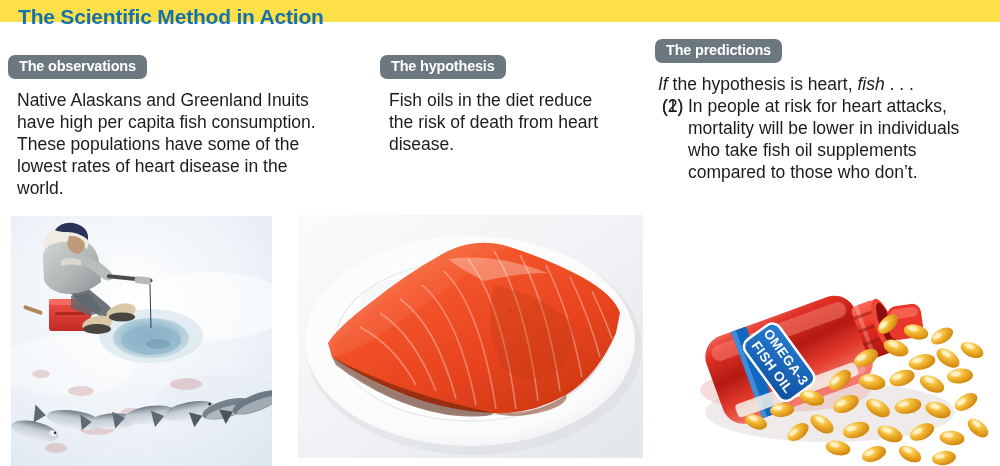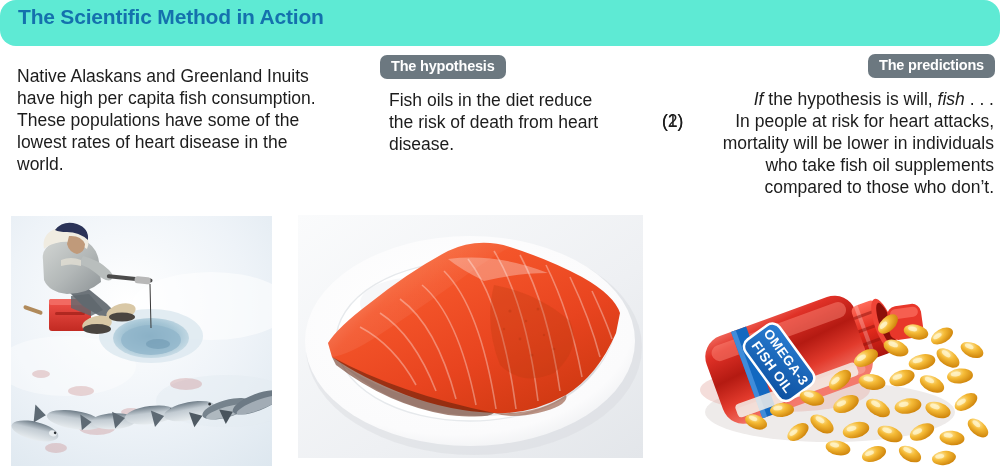--- a/index.html
+++ b/index.html
@@ -12,40 +12,39 @@
     height: 466px;
     position: relative;
     overflow: hidden;
     font-family: "Liberation Serif", serif;
   }
 
   
   #title-banner {
     position: absolute;
     left: 0; top: 0;
-    width: 1000px; height: 46px;
-    background: #5eead4;
-    border-radius: 16px;
+    width: 1000px; height: 22px;
+    background: #fde047;
   }
   #title-banner .title-text {
     position: absolute;
     left: 18px; top: 5px;
     font-family: "Liberation Sans", sans-serif;
     font-weight: bold;
     font-size: 21px;
     letter-spacing: -0.2px;
     color: #1471ad;
     white-space: nowrap;
   }
 
   
   .panel { position: absolute; }
   #panel-observations { left: 8px;  top: 55px; width: 320px; }
   #panel-hypothesis   { left: 380px; top: 55px; width: 270px; }
-  #panel-predictions   { left: 655px; top: 54px; width: 340px; text-align: right; }
+  #panel-predictions   { left: 655px; top: 39px; width: 340px; }
 
   .badge {
     display: inline-block;
     background: #6c7880;
     color: #ffffff;
     font-family: "Liberation Sans", sans-serif;
     font-weight: bold;
     font-size: 14.5px;
     letter-spacing: -0.2px;
     padding: 3px 11px 4px 11px;
@@ -101,32 +100,33 @@
   .photo svg { display: block; width: 100%; height: 100%; }
 </style>
 </head>
 <body>
 
 <div id="title-banner">
   <div class="title-text">The Scientific Method in Action</div>
 </div>
 
 <div class="panel" id="panel-observations">
+  <div class="badge">The observations</div>
   <div class="body-text">Native Alaskans and Greenland Inuits have high per capita fish consumption. These populations have some of the lowest rates of heart disease in the world.</div>
 </div>
 
 <div class="panel" id="panel-hypothesis">
   <div class="badge">The hypothesis</div>
   <div class="body-text">Fish oils in the diet reduce the risk of death from heart disease.</div>
 </div>
 
 <div class="panel" id="panel-predictions">
   <div class="badge">The predictions</div>
   <div class="body-text">
-    <div class="pred-lead"><em>If</em><span> the hypothesis is will, </span><em>fish</em><span> . . .</span></div>
+    <div class="pred-lead"><em>If</em><span> the hypothesis is heart, </span><em>fish</em><span> . . .</span></div>
     <ul class="pred-list">
       <li><span class="num">(1)</span></li>
       <li><span class="num">(2)</span><span>In people at risk for heart attacks, mortality will be lower in individuals who take fish oil supplements compared to those who don’t.</span></li>
     </ul>
   </div>
 </div>
 
 <div class="photo" id="photo-ice-fishing">
   <svg viewBox="0 0 261 250" preserveAspectRatio="none">
     <defs>

